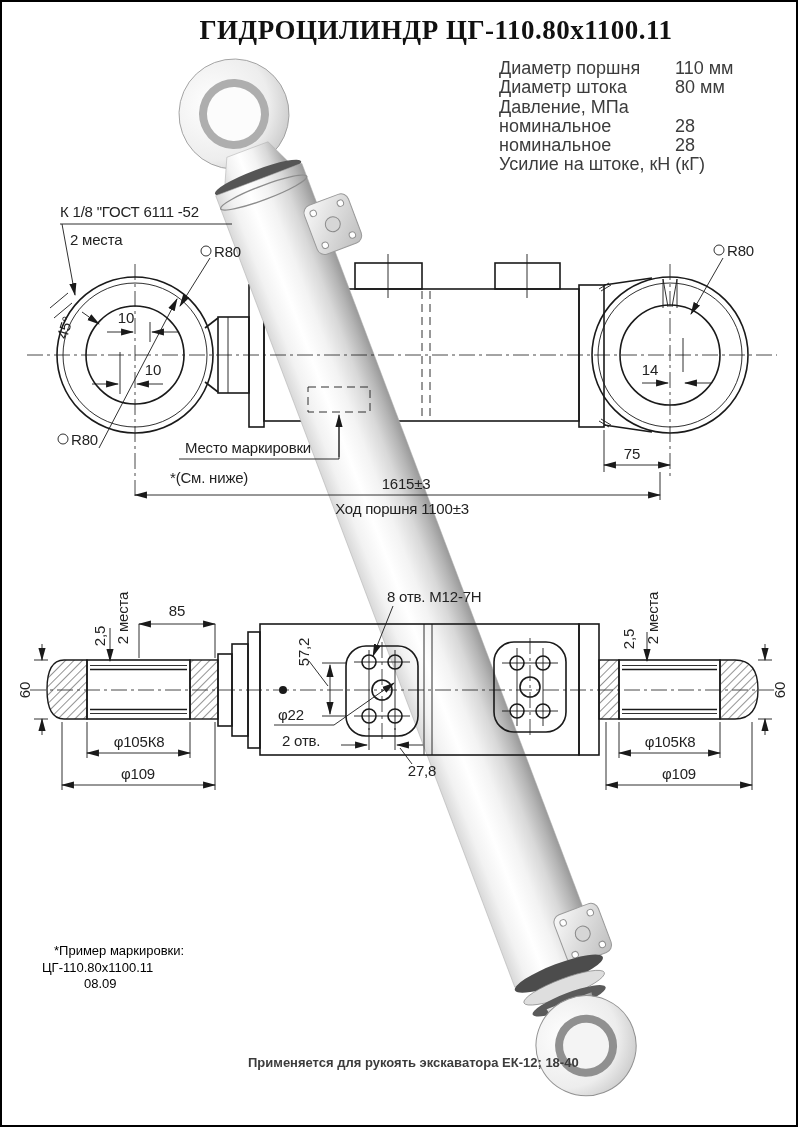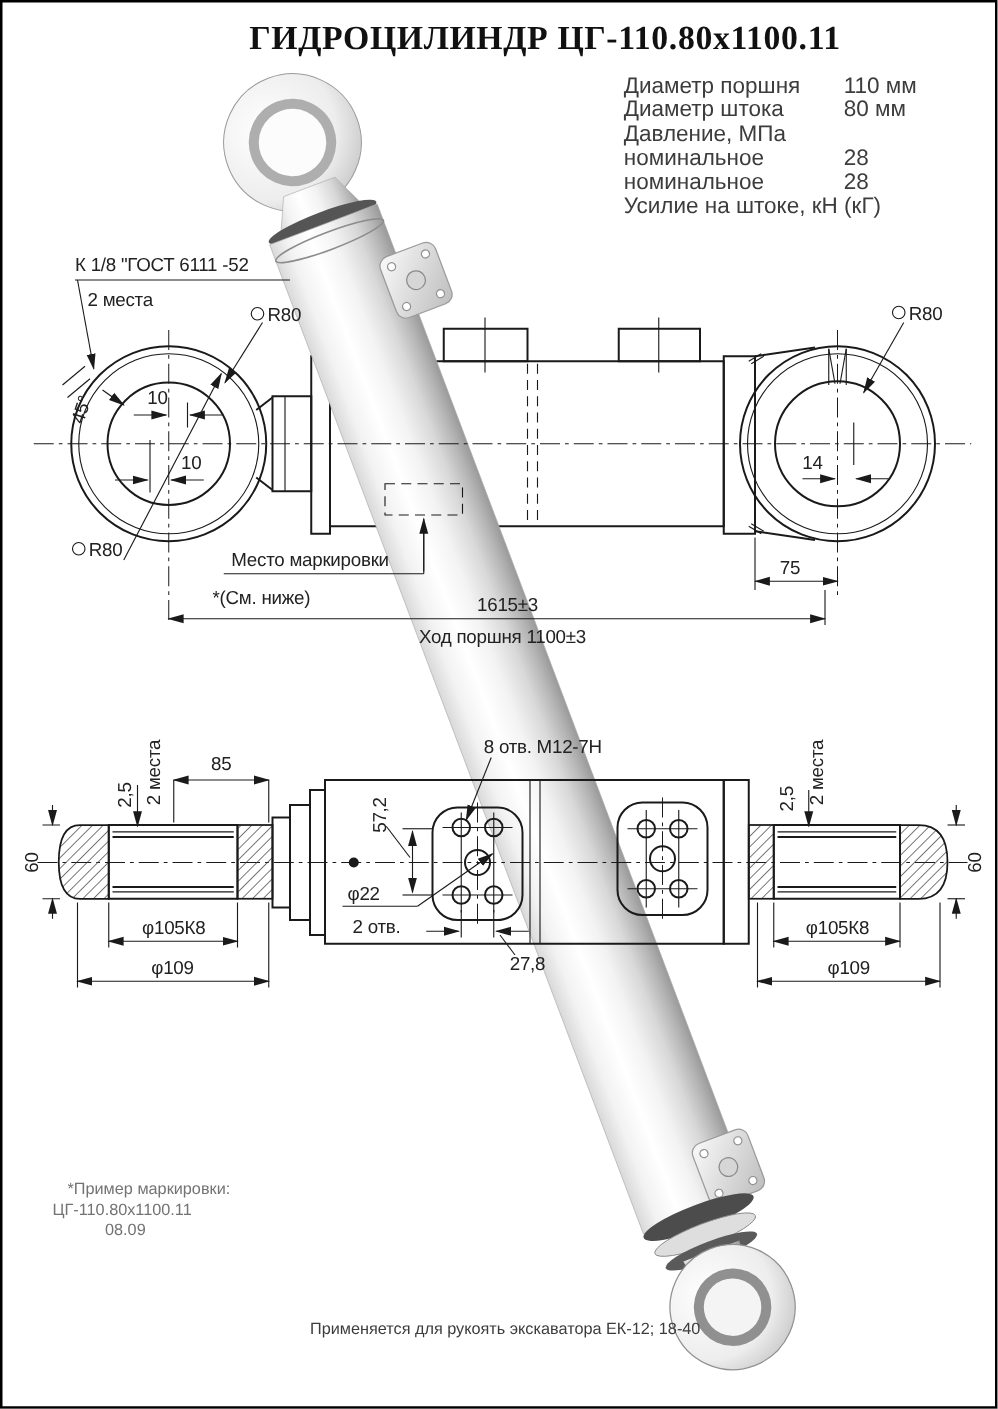--- a/index.html
+++ b/index.html
@@ -3,24 +3,24 @@
 <meta charset="utf-8">
 <style>
   html,body{margin:0;padding:0;background:#888;}
   .page{position:relative;width:798px;height:1127px;background:#fff;border:2px solid #000;box-sizing:border-box;overflow:hidden;margin:0 auto;font-family:"Liberation Sans",sans-serif;}
   svg{position:absolute;left:0;top:0;}
   .title{position:absolute;top:13px;left:70px;width:728px;text-align:center;
          font-family:"Liberation Serif",serif;font-weight:bold;font-size:27px;color:#111;letter-spacing:.5px;}
   .specs{position:absolute;left:497px;top:56px;width:290px;font-size:18px;color:#3c3c3c;}
   .srow{position:relative;height:19.3px;white-space:nowrap;}
   .sval{position:absolute;left:176px;top:0;}
-  .mark-example{position:absolute;left:40px;top:941px;font-size:13px;line-height:16.5px;color:#737373;}
+  .mark-example{position:absolute;left:40px;top:941px;font-size:13px;line-height:16.5px;color:#000000;}
   .mark-example .l1{padding-left:12px;}
   .mark-example .l3{padding-left:42px;}
-  .app-note{position:absolute;left:246px;top:1053px;font-size:13px;color:#3c3c3c;}
+  .app-note{position:absolute;left:246px;top:1053px;font-size:13px;color:#3c3c3c;font-weight:bold;}
   
   .ol{fill:none;stroke:#1a1a1a;stroke-width:1.6;}
   .tl{fill:none;stroke:#1a1a1a;stroke-width:0.9;}
   .cl{fill:none;stroke:#1a1a1a;stroke-width:0.8;stroke-dasharray:16 4 3 4;}
   .dsh{fill:none;stroke:#1a1a1a;stroke-width:0.9;stroke-dasharray:8 5;}
   .dim{fill:none;stroke:#1a1a1a;stroke-width:0.9;marker-start:url(#ar);marker-end:url(#ar);}
   .de{fill:none;stroke:#1a1a1a;stroke-width:0.9;marker-end:url(#ar);}
   .ht{fill:url(#hp);stroke:#1a1a1a;stroke-width:1.4;}
   text.d{font-family:"Liberation Sans",sans-serif;font-size:15px;fill:#222;letter-spacing:-0.2px;}
   text.mid{text-anchor:middle;}

